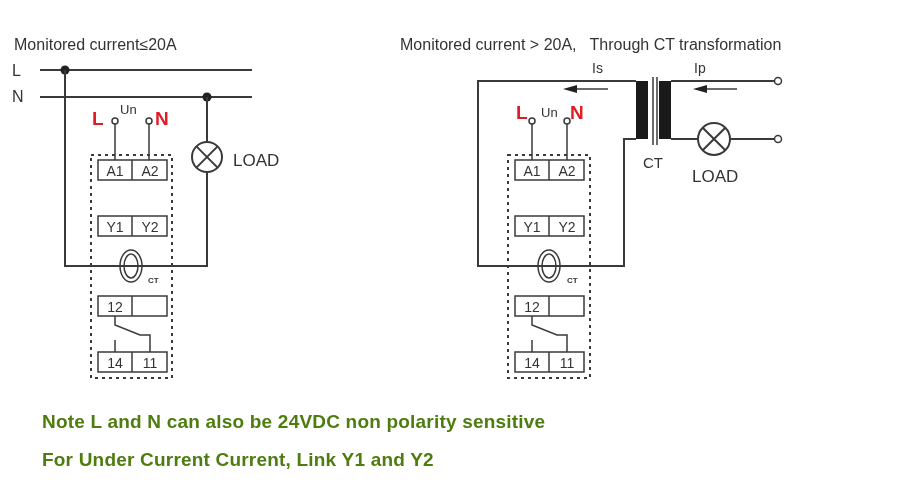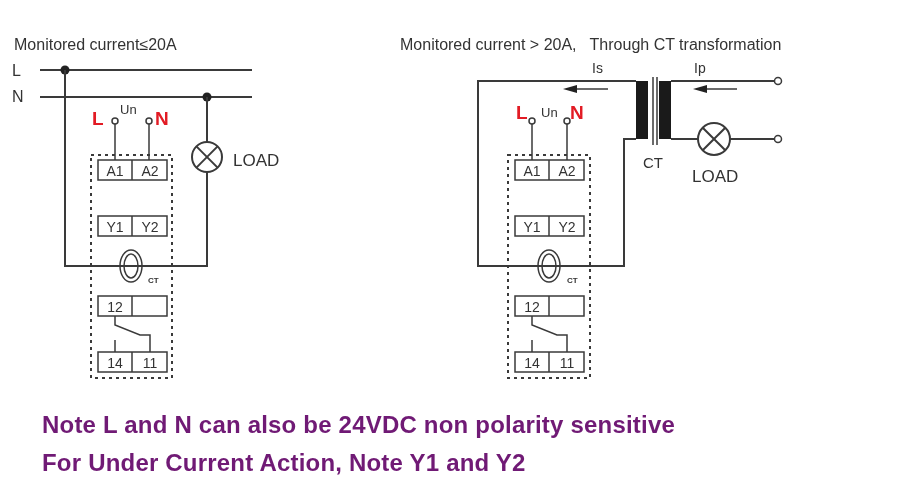--- a/index.html
+++ b/index.html
@@ -3,21 +3,21 @@
 <meta charset="utf-8">
 <style>
   html, body { margin:0; padding:0; background:#ffffff; }
   body { width:902px; height:486px; position:relative; overflow:hidden; font-family:"Liberation Sans", sans-serif; }
   svg { position:absolute; left:0; top:0; }
   .wire { stroke:#3a3a3a; stroke-width:2; fill:none; }
   .thin { stroke:#3a3a3a; stroke-width:1.5; fill:none; }
   .dash { stroke:#3a3a3a; stroke-width:2; fill:none; stroke-dasharray:3 4; }
   .lbl { fill:#333333; font-family:"Liberation Sans", sans-serif; }
   .red { fill:#e21b24; font-weight:bold; font-family:"Liberation Sans", sans-serif; }
-  .note { position:absolute; left:42px; color:#701a75; font-weight:bold; font-size:24px; font-family:"Liberation Sans", sans-serif; letter-spacing:0.2px;text-align:right; }
+  .note { position:absolute; left:42px; color:#4d7c0f; font-weight:bold; font-size:19px; font-family:"Liberation Sans", sans-serif; letter-spacing:0.2px;text-align:right; }
 </style>
 </head>
 <body>
 
 <svg width="902" height="486" viewBox="0 0 902 486">
 
   <g>
     <text class="lbl" x="14" y="50" font-size="16">Monitored current≤20A</text>
     <text class="lbl" x="12" y="76" font-size="16">L</text>
     <text class="lbl" x="12" y="102" font-size="16">N</text>
@@ -139,13 +139,13 @@
     <polyline class="thin" points="532,316 532,325 557,335 567,335 567,352"></polyline>
     <line class="thin" x1="532" y1="340" x2="532" y2="352"></line>
     <rect class="thin" x="515" y="352" width="69" height="20" fill="#fff"></rect>
     <line class="thin" x1="549" y1="352" x2="549" y2="372"></line>
     <text class="lbl" x="532" y="368" font-size="14" text-anchor="middle">14</text>
     <text class="lbl" x="567" y="368" font-size="14" text-anchor="middle">11</text>
   </g>
 </svg>
 
 <div class="note" style="top:411px;">Note L and N can also be 24VDC non polarity sensitive</div>
-<div class="note" style="top:449px;">For Under Current Action, Note Y1 and Y2</div>
+<div class="note" style="top:449px;">For Under Current Current, Link Y1 and Y2</div>
 
 </body></html>

